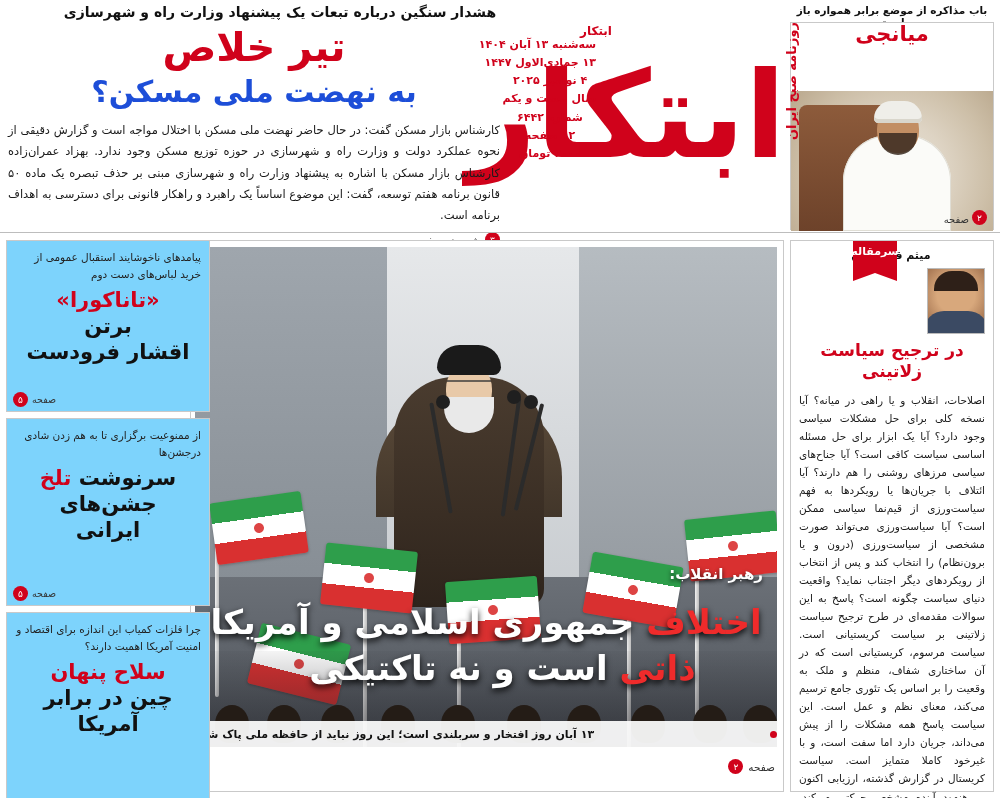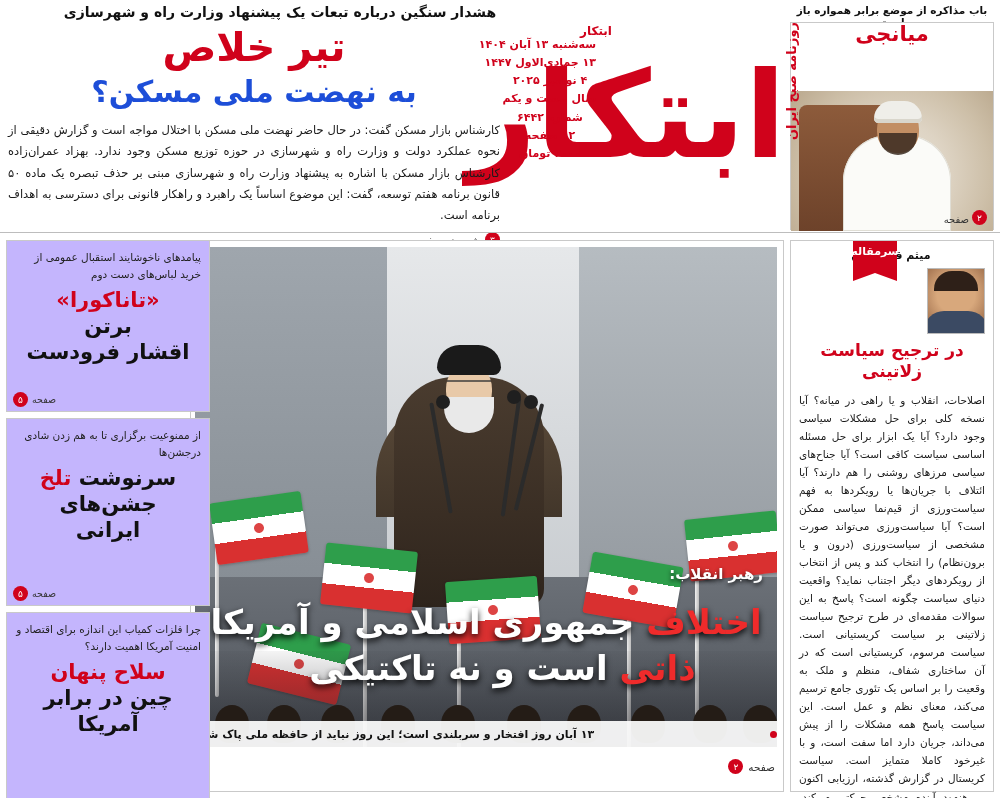--- a/index.html
+++ b/index.html
@@ -307,21 +307,21 @@
   .center-foot .pg {
     position: absolute; right: 2px; top: 6px;
     display: flex; align-items: center; gap: 5px; font-size: 10.5px; color: #333;
   }
 
   
   .col-briefs {
     position: absolute; left: 6px; top: 240px; width: 204px; height: 552px;
   }
   .brief {
-    position: relative; border: 1px solid #c9c9c9; background: #c4b5fd;
+    position: relative; border: 1px solid #c9c9c9; background: #7dd3fc;
     padding: 8px 8px 16px; margin-bottom: 6px;
   }
   .brief .kicker {
     font-size: 10.5px; color: #222; line-height: 1.6; text-align: right;
     margin-bottom: 4px;
   }
   .brief .t1 {
     text-align: center; font-weight: bold; font-size: 21px; line-height: 1.25; color: #111;
   }
   .brief .t1 .red { color: #d0021b; }

